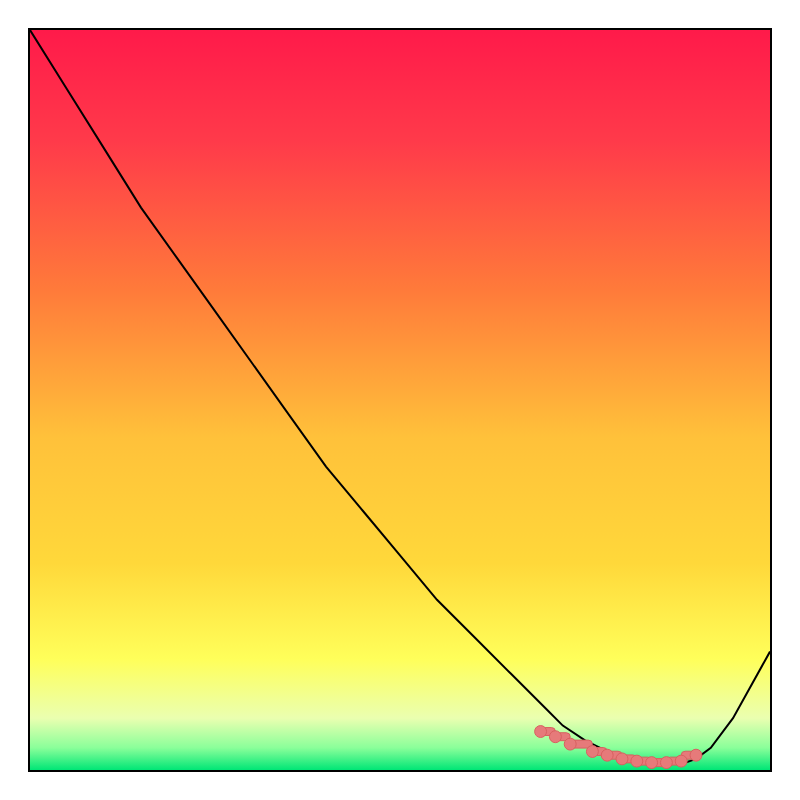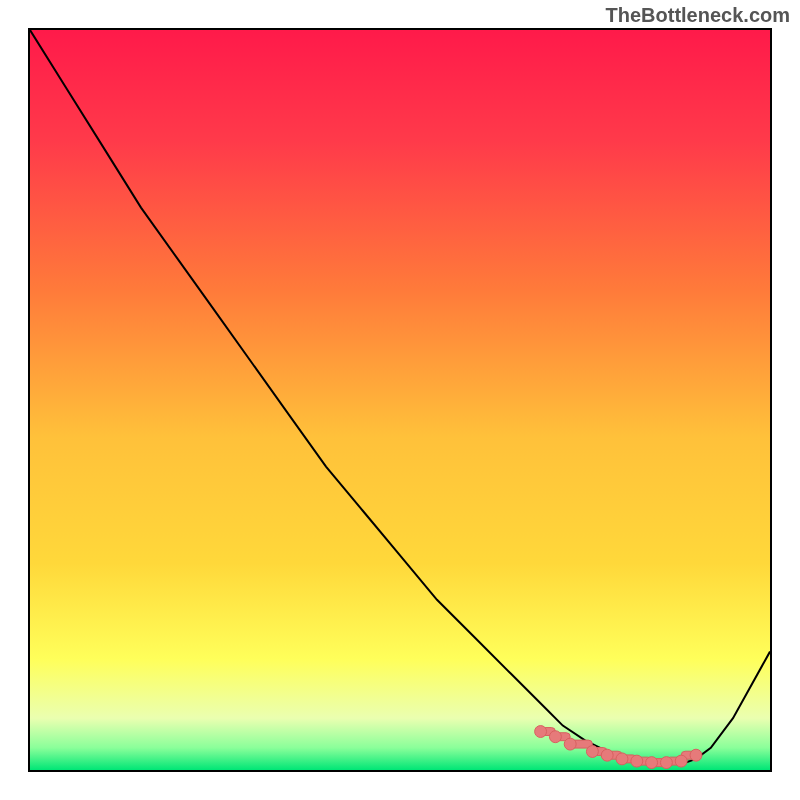--- a/index.html
+++ b/index.html
@@ -55,21 +55,20 @@
   .marker-bar {
     fill: #e67a7a;
     stroke: #d86060;
     stroke-width: 1;
   }
 </style>
 </head>
 <body>
 
 <div class="chart-container">
-  <div class="watermark">TheBottleneck.com</div>
   <div class="plot-area">
     <svg class="gradient-bg" viewBox="0 0 744 744" preserveAspectRatio="none">
       <defs>
         <linearGradient id="bgGrad" x1="0%" y1="0%" x2="0%" y2="100%">
           <stop id="g0" offset="0%" stop-color="#ff1a4a"></stop>
           <stop id="g1" offset="15%" stop-color="#ff3a4a"></stop>
           <stop id="g2" offset="35%" stop-color="#ff7a3a"></stop>
           <stop id="g3" offset="55%" stop-color="#ffc13a"></stop>
           <stop id="g4" offset="72%" stop-color="#ffd83a"></stop>
           <stop id="g5" offset="85%" stop-color="#ffff5a"></stop>

